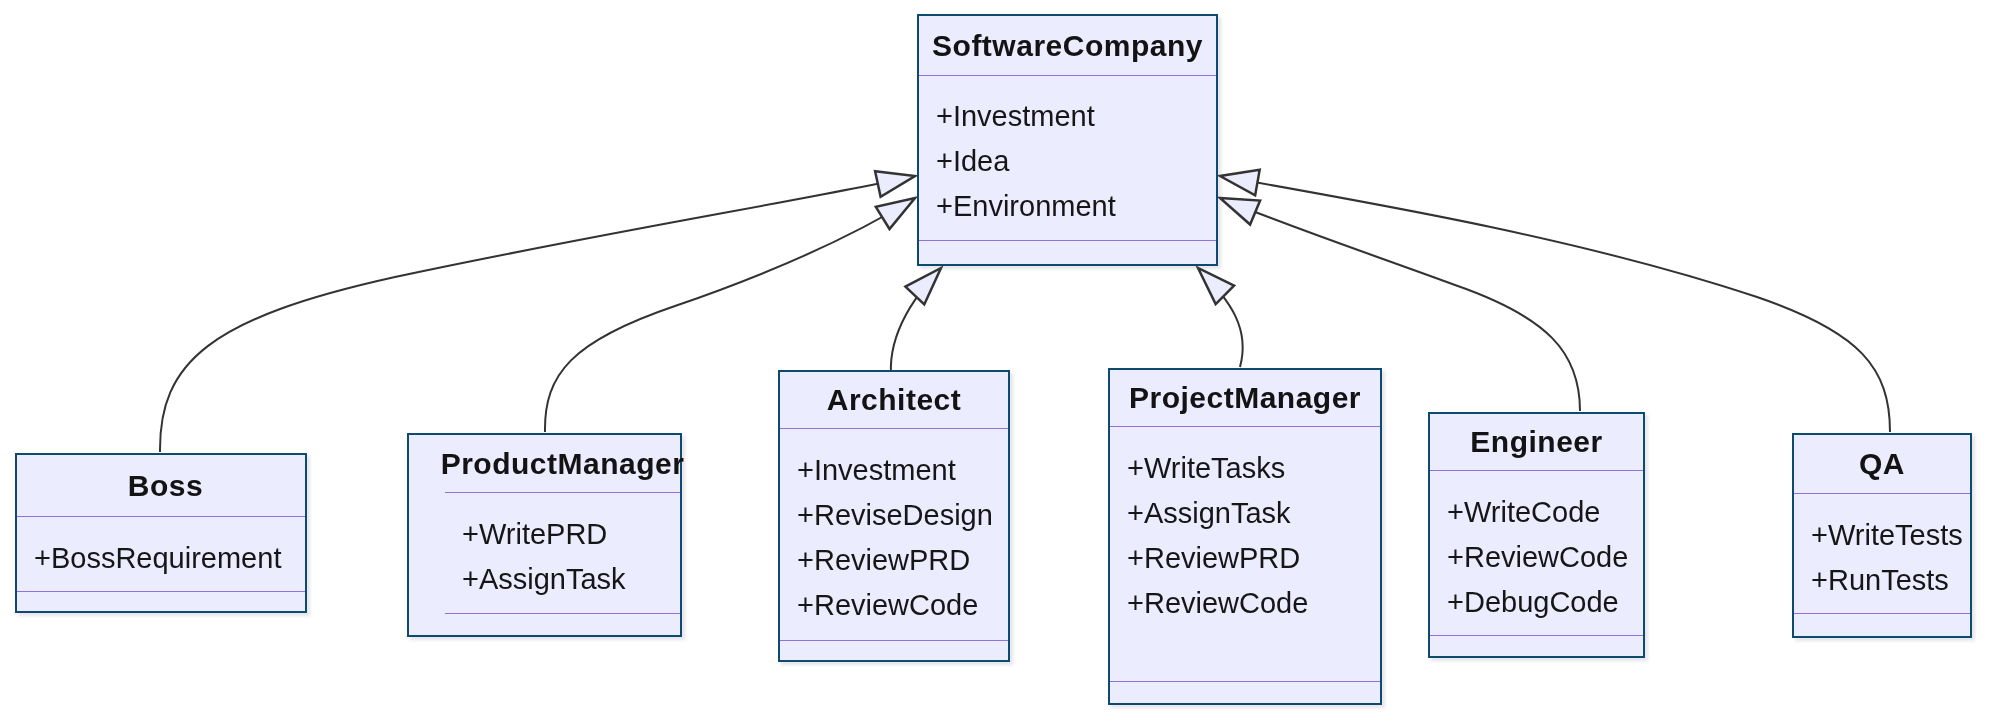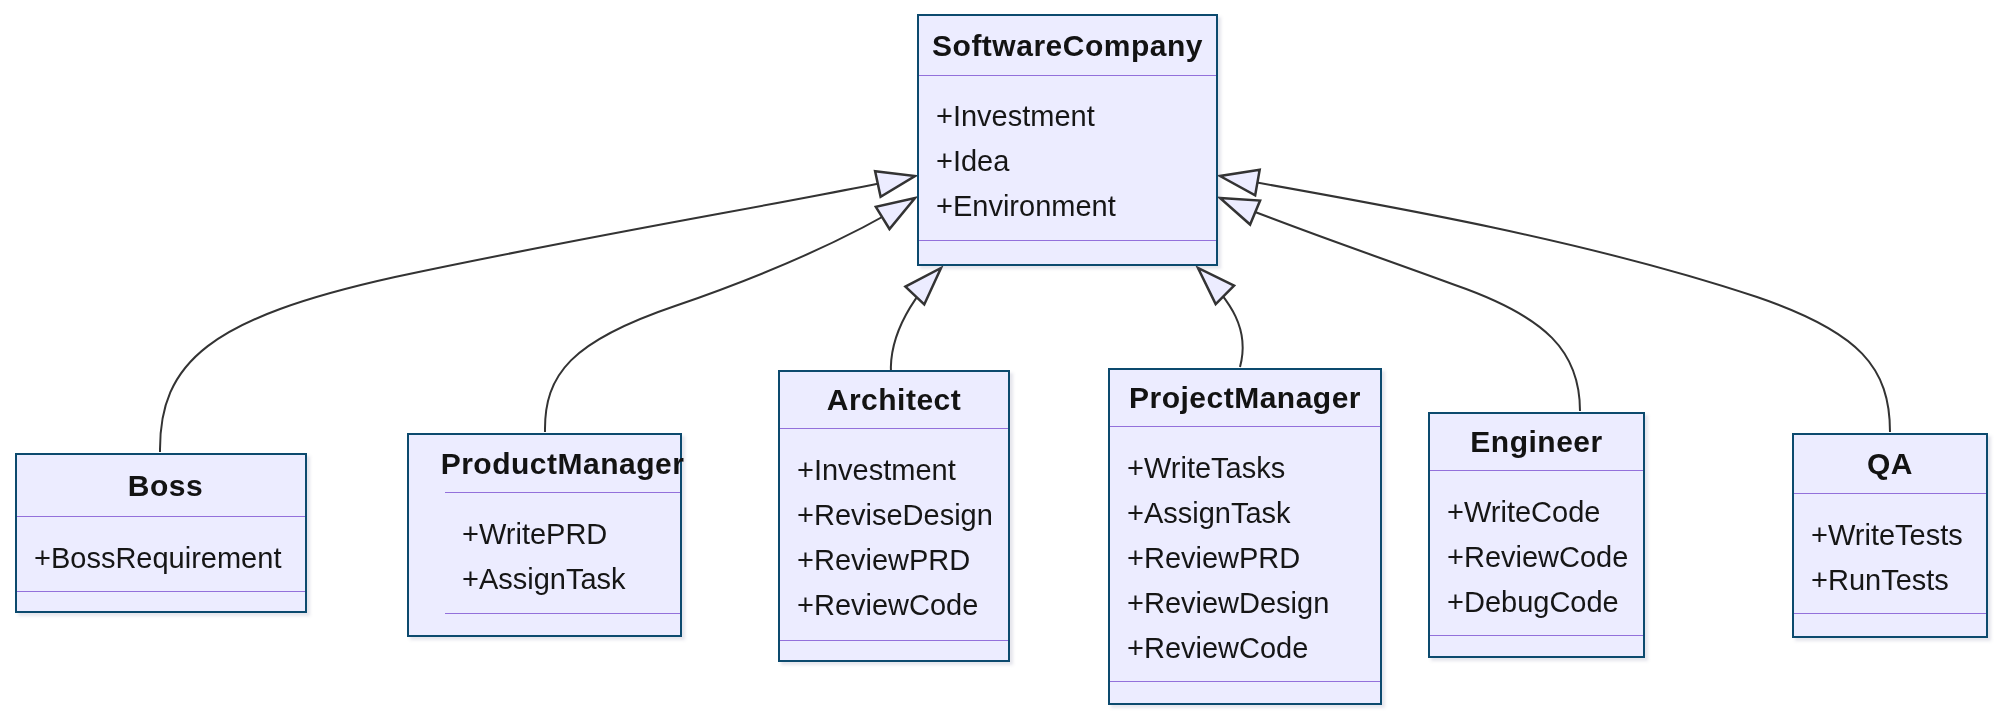--- a/index.html
+++ b/index.html
@@ -105,37 +105,36 @@
     </div>
     <div class="uml-methods" style="height:19px;"></div>
   </div>
 
   <div class="uml-class" style="left:1108px; top:368px; width:274px; height:337px;">
     <div class="uml-title" style="height:56px;">ProjectManager</div>
     <div class="uml-members">
       <div class="uml-member">+WriteTasks</div>
       <div class="uml-member">+AssignTask</div>
       <div class="uml-member">+ReviewPRD</div>
-      <div class="uml-member">+ReviewDesign</div>
       <div class="uml-member">+ReviewCode</div>
     </div>
     <div class="uml-methods" style="height:21px;"></div>
   </div>
 
   <div class="uml-class" style="left:1428px; top:412px; width:217px; height:246px;">
     <div class="uml-title" style="height:56px;">Engineer</div>
     <div class="uml-members">
       <div class="uml-member">+WriteCode</div>
       <div class="uml-member">+ReviewCode</div>
       <div class="uml-member">+DebugCode</div>
     </div>
     <div class="uml-methods" style="height:20px;"></div>
   </div>
 
-  <div class="uml-class" style="left:1792px; top:433px; width:196px; height:205px;">
+  <div class="uml-class" style="left:1792px; top:433px; width:180px; height:205px;">
     <div class="uml-title" style="height:58px;">QA</div>
     <div class="uml-members">
       <div class="uml-member">+WriteTests</div>
       <div class="uml-member">+RunTests</div>
     </div>
     <div class="uml-methods" style="height:22px;"></div>
   </div>
 
 </div>
 

